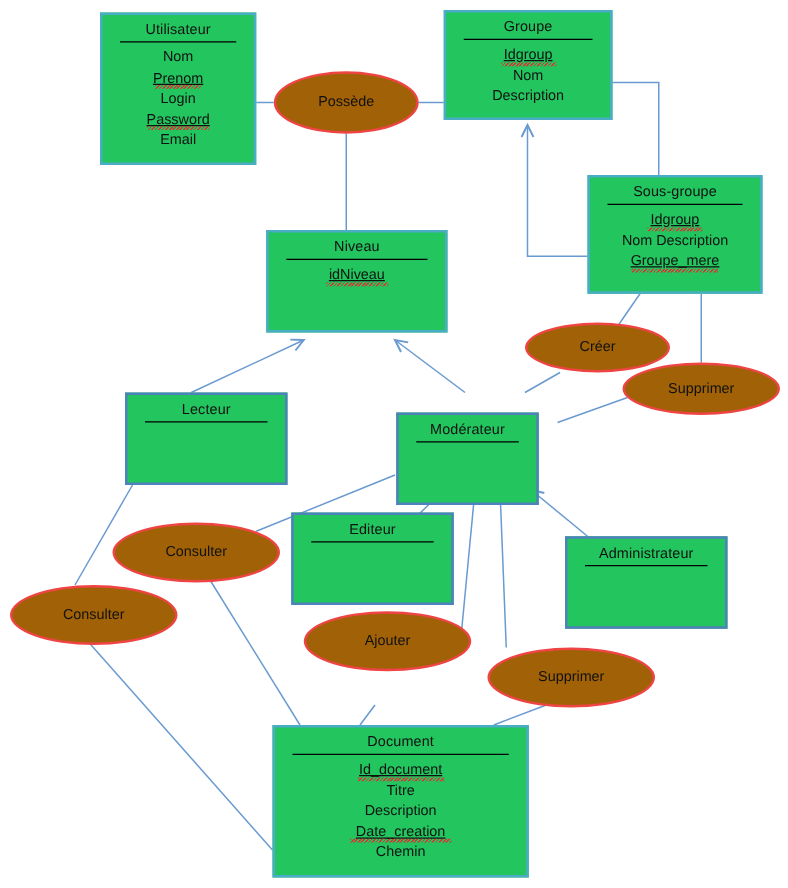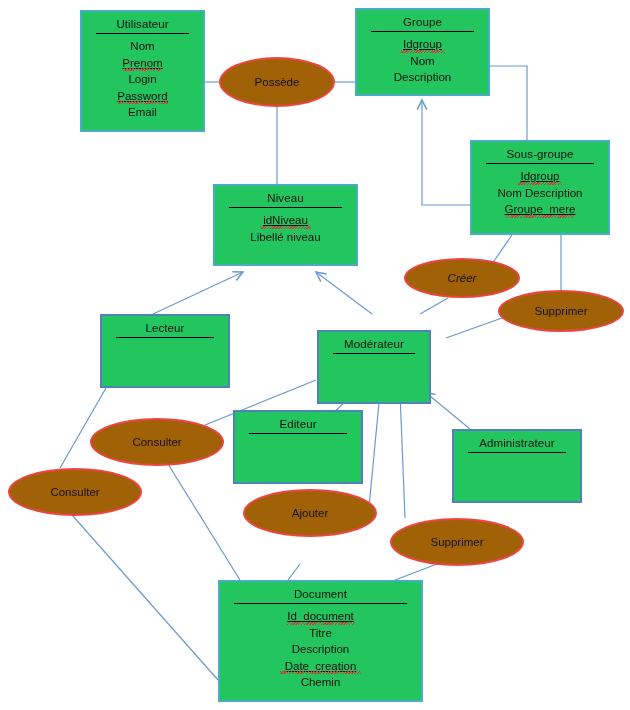--- a/index.html
+++ b/index.html
@@ -177,21 +177,20 @@
           <span class="attr key sp" style="--w: 44.1px;">Idgroup</span>
           <span class="attr" style="--w: 94.5px;">Nom Description</span>
           <span class="attr key sp" style="--w: 69.3px;">Groupe_mere</span>
         </div>
       </div>
       <div class="entity" style="left: 213px; top: 184px; width: 145px; height: 82px;">
         <div class="ename">Niveau</div>
         <div class="divider"></div>
         <div class="attrs">
           <span class="attr key sp" style="--w: 50.4px;">idNiveau</span>
-          <span class="attr" style="--w: 88.2px;">Libellé niveau</span>
         </div>
       </div>
       <div class="entity blue" style="left: 100px; top: 314px; width: 130px; height: 74px;">
         <div class="ename">Lecteur</div>
         <div class="divider"></div>
         <div class="attrs"></div>
       </div>
       <div class="entity blue" style="left: 317px; top: 314px; width: 114px; height: 74px; margin-top: 16px;">
         <div class="ename">Modérateur</div>
         <div class="divider"></div>
@@ -216,21 +215,21 @@
           <span class="attr" style="--w: 69.3px;">Description</span>
           <span class="attr key sp" style="--w: 81.89999999999999px;">Date_creation</span>
           <span class="attr" style="--w: 37.8px;">Chemin</span>
         </div>
       </div>
     </div>
   <div id="rels">
       <div class="rel" style="left: 219px; top: 57px; width: 116px; height: 50px;">
         <span>Possède</span>
       </div>
-      <div class="rel" style="left: 404px; top: 258px; width: 116px; height: 40px; font-style: italic;">
+      <div class="rel" style="left: 420px; top: 258px; width: 116px; height: 40px;">
         <span>Créer</span>
       </div>
       <div class="rel" style="left: 498px; top: 290px; width: 126px; height: 42px;">
         <span>Supprimer</span>
       </div>
       <div class="rel" style="left: 90px; top: 418px; width: 134px; height: 48px;">
         <span>Consulter</span>
       </div>
       <div class="rel" style="left: 8px; top: 468px; width: 134px; height: 48px;">
         <span>Consulter</span>

